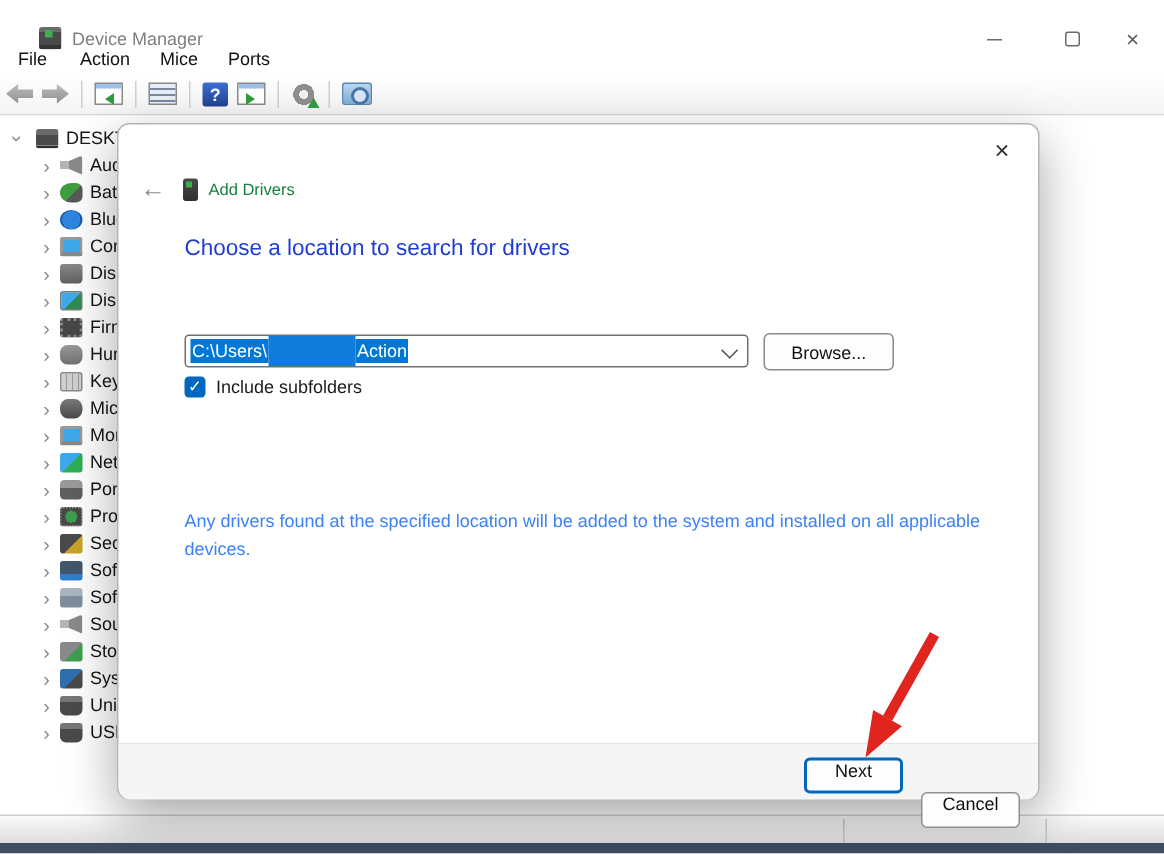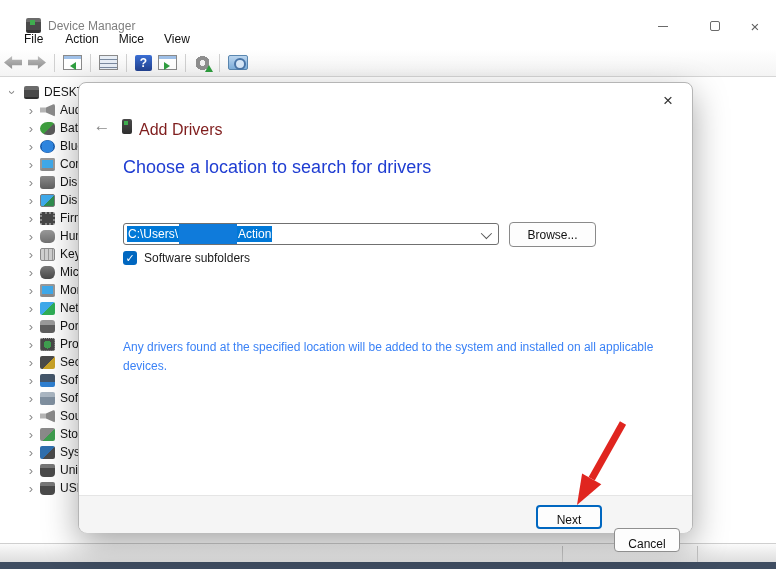--- a/index.html
+++ b/index.html
@@ -10,21 +10,21 @@
   .titlebar { position:absolute; left:0; top:0; width:776px; height:28px; background:#fff;margin-top:12px; }
   .app-icon { position:absolute; left:26px; top:6px; width:15px; height:15px; background:linear-gradient(180deg,#6b6b6b 0 30%,#4a4a4a 30%); border-radius:2px; border-bottom:3px solid #333; }
   .app-icon::after { content:""; position:absolute; left:4px; top:2px; width:5px; height:5px; background:#3fae4f; }
   .title-text { position:absolute; left:48px; top:7px; color:#7f7f7f; font-size:12px; }
   .win-btn { position:absolute; top:4px; width:30px; height:20px; display:flex; align-items:center; justify-content:center; color:#5f5f5f; }
   .btn-min { left:648px; } .btn-max { left:700px; } .btn-close { left:740px; font-size:15px; }
   .max-glyph { width:10px; height:10px; border:1px solid #6a6a6a; border-radius:2px; }
   .min-glyph { width:10px; height:1px; background:#6a6a6a; }
 
   
-  .menubar { position:absolute; left:0; top:28px; width:776px; height:21px; display:flex; align-items:center; padding-left:24px; }
+  .menubar { position:absolute; left:0; top:28px; width:776px; height:21px; display:flex; align-items:center; padding-left:12px; }
   .menu-item { padding:0 10px; color:#111; }
   .menu-item:first-child { padding-left:0; padding-right:12px; }
 
   
   .toolbar { position:absolute; left:0; top:49px; width:776px; height:28px; display:flex; align-items:center; gap:6px; padding-left:4px;
              border-bottom:1px solid #d6d6d6; background:linear-gradient(180deg,#ffffff,#f4f4f4); }
   .tsep { width:1px; height:18px; background:#d0d0d0; margin:0 2px; }
   .nav-ar { width:18px; height:13px; background:linear-gradient(180deg,#bdbdbd,#8f8f8f); }
   .ar-left { clip-path:polygon(0 50%,45% 0,45% 28%,100% 28%,100% 72%,45% 72%,45% 100%); }
   .ar-right{ clip-path:polygon(100% 50%,55% 0,55% 28%,0 28%,0 72%,55% 72%,55% 100%); }
@@ -76,37 +76,37 @@
   .status-sep { position:absolute; top:2px; width:1px; height:16px; background:#c4c4c4; }
   .taskbar { position:absolute; left:0; top:562px; width:776px; height:7px; background:#3f4d61; }
 
   
   .dialog { position:absolute; left:78px; top:82px; width:615px; height:451px; background:#fff; border:1px solid #b5b5b5; border-radius:8px;
             box-shadow:0 12px 34px rgba(0,0,0,0.35); z-index:10; }
   .dlg-close { position:absolute; right:12px; top:6px; width:24px; height:24px; display:flex; align-items:center; justify-content:center; font-size:17px; color:#333; }
   .dlg-back { position:absolute; left:12px; top:33px; font-size:17px; color:#8a8a8a; width:22px; text-align:center; }
   .dlg-icon { position:absolute; left:43px; top:36px; width:10px; height:15px; background:linear-gradient(180deg,#4a4a4a,#2f2f2f); border-radius:2px; }
   .dlg-icon::after { content:""; position:absolute; left:2px; top:2px; width:4px; height:4px; background:#3fae4f; }
-  .dlg-title { position:absolute; left:60px; top:38px; font-size:16px; color:#7f1d1d;text-align:center; }
-  .dlg-heading { position:absolute; left:44px; top:74px; font-size:18px; color:#1f3dd2; }
+  .dlg-title { position:absolute; left:60px; top:38px; font-size:11px; color:#15803d;text-align:center; }
+  .dlg-heading { position:absolute; left:44px; top:74px; font-size:15px; color:#1f3dd2; }
 
   .combo { position:absolute; left:44px; top:140px; width:376px; height:22px; background:#fff; border:1px solid #707070; border-radius:3px;
            display:flex; align-items:center; padding-left:3px; overflow:hidden; }
   .combo .hl { background:#0078d7; color:#fff; padding:1px 1px; }
   .redact { display:inline-block; width:58px; height:20px; background:#0f7bdb; }
   .combo-chev { position:absolute; right:9px; top:7px; width:8px; height:8px; border-right:1.5px solid #555; border-bottom:1.5px solid #555; transform:rotate(45deg) translateY(-2px); }
   .browse-btn { position:absolute; left:430px; top:139px; width:87px; height:25px; background:#fdfdfd; border:1px solid #8a8a8a; border-radius:4px;
                 display:flex; align-items:center; justify-content:center; color:#111; }
   .chk-row { position:absolute; left:44px; top:167px; height:16px; display:flex; align-items:center; }
   .chk-box { width:14px; height:14px; background:#0067c0; border-radius:3px; color:#fff; font-size:11px; line-height:14px; text-align:center; }
   .chk-box::after { content:"✓"; }
   .chk-label { margin-left:7px; }
   .dlg-desc { position:absolute; left:44px; top:255px; width:540px; line-height:1.55; color:#3b82f6; }
   .dlg-footer { position:absolute; left:0; top:412px; width:613px; height:38px; background:#f5f5f5; border-top:1px solid #e5e5e5; border-radius:0 0 8px 8px; }
-  .dlg-btn { position:absolute; width:66px; height:24px; border-radius:4px; background:#fdfdfd; display:flex; align-items:flex-end; justify-content:center; color:#111; }
+  .dlg-btn { position:absolute; width:66px; height:24px; border-radius:4px; background:#fdfdfd; display:flex; align-items:flex-start; justify-content:center; color:#111; }
   .next-btn { left:457px; top:422px; border:2px solid #0067c0; }
   .cancel-btn { left:535px; top:422px; border:1px solid #8f8f8f;margin-top:23px; }
 
   
   .red-arrow { position:absolute; left:550px; top:412px; z-index:20; }
 </style>
 </head>
 <body>
 
 <div class="titlebar">
@@ -120,21 +120,21 @@
     </div>
   <div class="win-btn btn-close">
       <span>×</span>
     </div>
 </div>
 
 <div class="menubar">
   <span class="menu-item">File</span>
   <span class="menu-item">Action</span>
   <span class="menu-item">Mice</span>
-  <span class="menu-item">View</span>
+  <span class="menu-item">Ports</span>
 </div>
 
 <div class="toolbar">
   <div class="nav-ar ar-left"></div>
   <div class="nav-ar ar-right"></div>
   <div class="tsep"></div>
   <div class="tb-panel green-l"></div>
   <div class="tsep"></div>
   <div class="tb-props"></div>
   <div class="tsep"></div>
@@ -287,21 +287,21 @@
       <span class="redact"></span>
       <span class="hl">Action</span>
     <span class="combo-chev"></span>
   </div>
   <div class="browse-btn">
       <span>Browse...</span>
     </div>
 
   <div class="chk-row">
     <span class="chk-box"></span>
-    <span class="chk-label">Software subfolders</span>
+    <span class="chk-label">Include subfolders</span>
   </div>
 
   <div class="dlg-desc">Any drivers found at the specified location will be added to the system and installed on all applicable devices.</div>
 
   <div class="dlg-footer"></div>
   <div class="dlg-btn next-btn">
       <span>Next</span>
     </div>
   <div class="dlg-btn cancel-btn">
       <span>Cancel</span>

